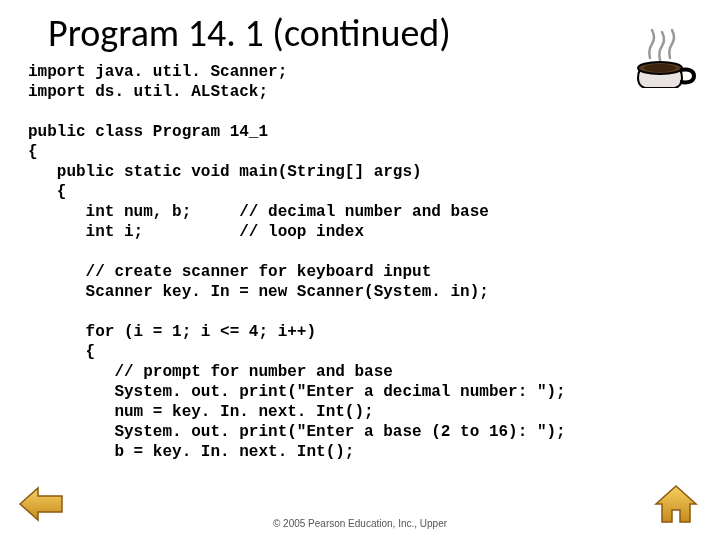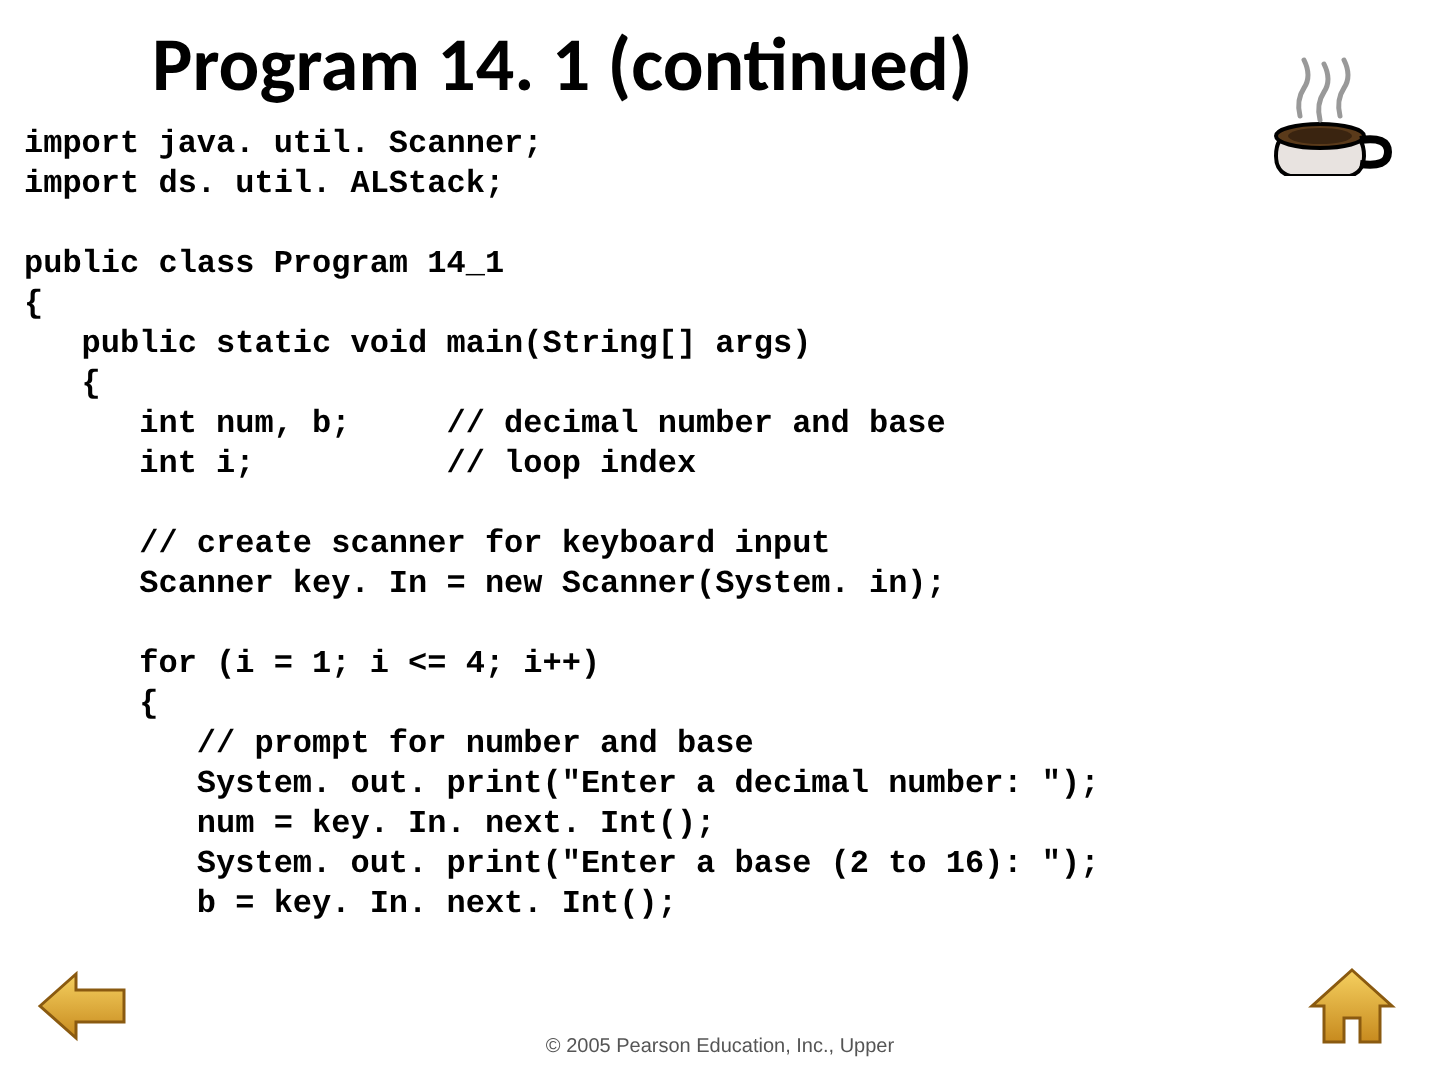--- a/index.html
+++ b/index.html
@@ -7,33 +7,33 @@
     width: 720px;
     height: 540px;
     background: #fff;
     font-family: Arial, sans-serif;
     position: relative;
     overflow: hidden;
   }
   .title {
     font-family: Calibri, Arial, sans-serif;
     font-size: 38px;
-    font-weight: 700;
+    font-weight: 400;
     color: #000;
     text-align: left;
-    padding: 10px 0 6px 76px;
+    padding: 10px 0 6px 48px;
   }
   .code {
     font-family: "Courier New", monospace;
     font-size: 16px;
     font-weight: bold;
     color: #000;
     white-space: pre;
     line-height: 1.25;
-    padding-left: 12px;
+    padding-left: 28px;
   }
   .coffee {
     position: absolute;
     top: 18px;
     right: 20px;
     width: 70px;
     height: 70px;
   }
   .footer {
     position: absolute;

